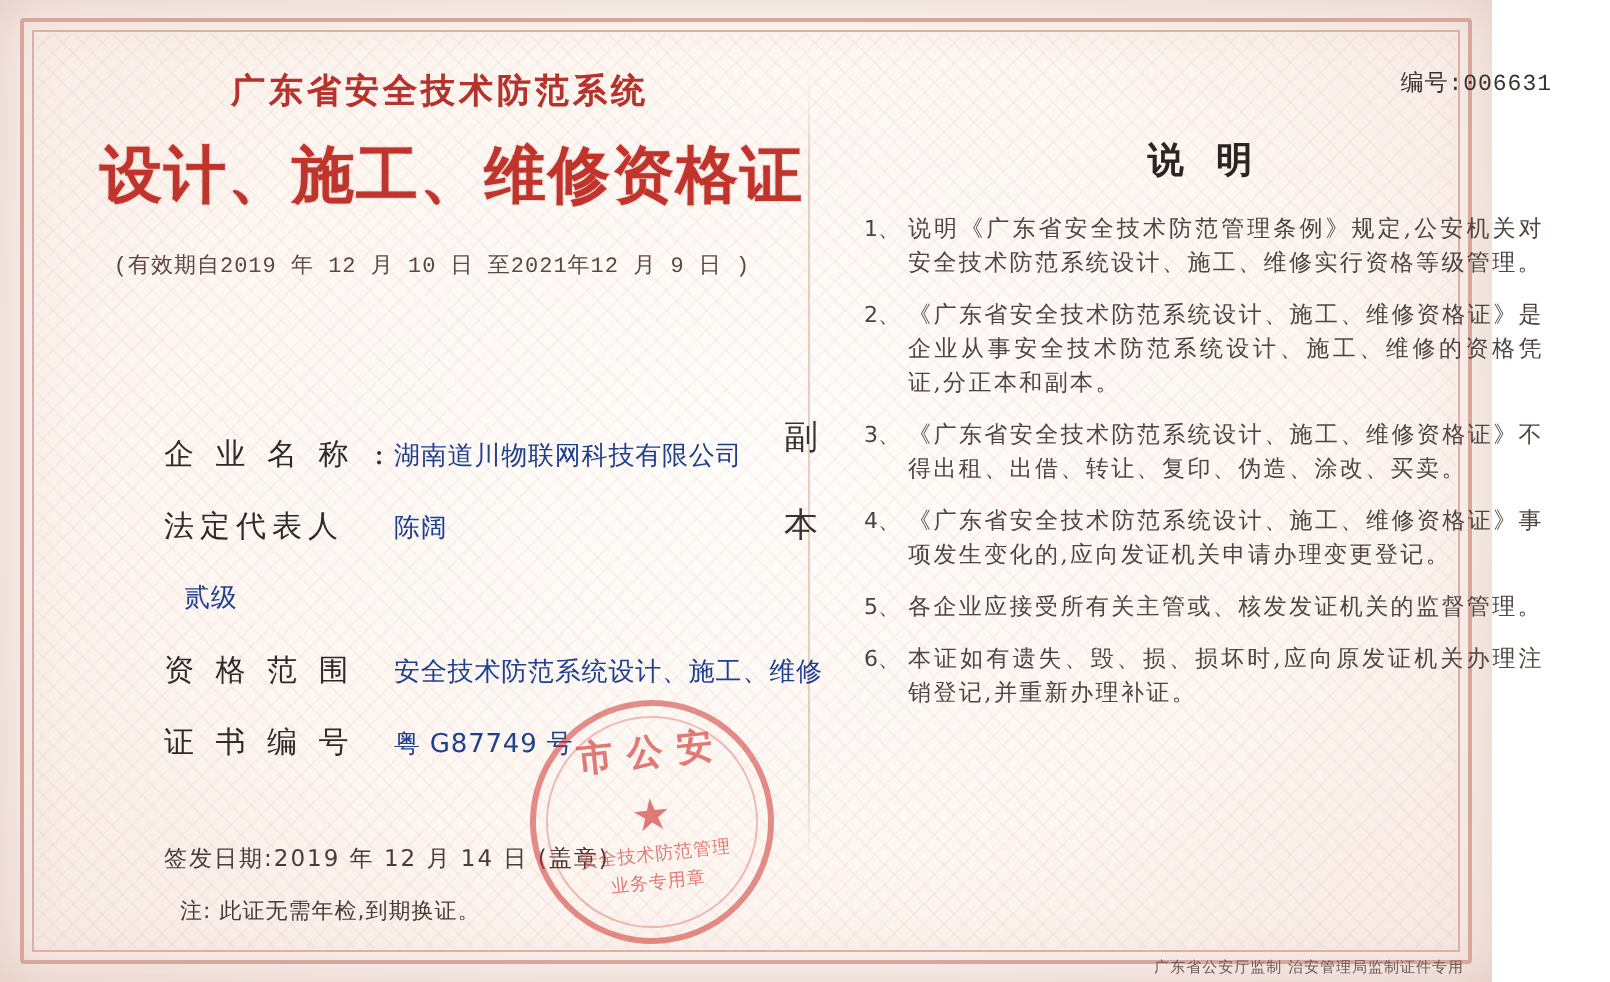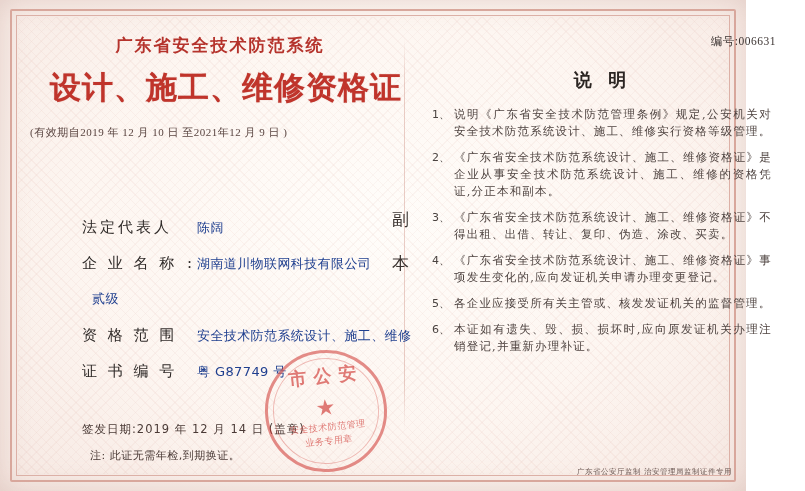--- a/index.html
+++ b/index.html
@@ -88,23 +88,24 @@
     font-family: "DejaVu Serif", serif;
     font-size: 31px;
     font-weight: bold;
     color: #c0342b;
     letter-spacing: 1px;
     text-align: right;
     margin-top: 10px;
     text-shadow: 0 0 1px rgba(160,40,30,0.45);
   }
   .validity {
-    font-family: Liberation Serif, serif;
+    font-family: Liberation Mono, monospace;
     font-size: 11px;
     color: #5b4642;
+    text-align: center;
     margin-top: 16px;
     letter-spacing: 0.5px;
   }
   .copy-mark {
     position: absolute;
     left: 362px;
     top: 163px;
     font-family: "DejaVu Serif", serif;
     font-size: 17px;
     color: #3b3330;
@@ -231,21 +232,21 @@
     position: absolute;
     left: 424px;
     top: 34px;
     width: 352px;
     height: 420px;
   }
   .cert-number {
     position: absolute;
     right: 0;
     top: 0;
-    font-family: Liberation Serif, serif;
+    font-family: Liberation Mono, monospace;
     font-size: 11.5px;
     color: #3a3230;
     letter-spacing: 0.5px;
   }
   .notice-title {
     position: absolute;
     left: 0;
     right: 0;
     top: 34px;
     text-align: center;
@@ -278,21 +279,21 @@
     font-family: "DejaVu Serif", serif;
     font-size: 11.5px;
     color: #4f4441;
     line-height: 17px;
     letter-spacing: 1.2px;
     text-align: justify;
   }
   .footer-note {
     position: absolute;
     right: 14px;
-    bottom: 14px;
+    bottom: 2px;
     font-family: "DejaVu Sans", sans-serif;
     font-size: 7.5px;
     color: #6d5a55;
     letter-spacing: 0.5px;
   }
 </style>
 </head>
 <body>
 
 <div id="certificate">
@@ -306,28 +307,28 @@
     <div class="title-main">设计、施工、维修资格证</div>
     <div class="validity">(有效期自2019 年 12 月 10 日 至2021年12 月 9 日 )</div>
 
     <div class="copy-mark">
       <span>副</span>
       <span>本</span>
     </div>
 
     <div class="fields">
       <div class="field-row">
+        <div class="field-label">企 业 名 称</div>
+        <div class="field-colon">:</div>
+        <div class="field-value">湖南道川物联网科技有限公司</div>
+      </div>
+      <div class="field-row">
         <div class="field-label">法定代表人</div>
         <div class="field-colon"></div>
         <div class="field-value">陈阔</div>
-      </div>
-      <div class="field-row">
-        <div class="field-label">企 业 名 称</div>
-        <div class="field-colon">:</div>
-        <div class="field-value">湖南道川物联网科技有限公司</div>
       </div>
       <div class="field-row">
         <div class="field-colon"></div>
         <div class="field-value">贰级</div>
       </div>
       <div class="field-row">
         <div class="field-label">资 格 范 围</div>
         <div class="field-colon"></div>
         <div class="field-value">安全技术防范系统设计、施工、维修</div>
       </div>

